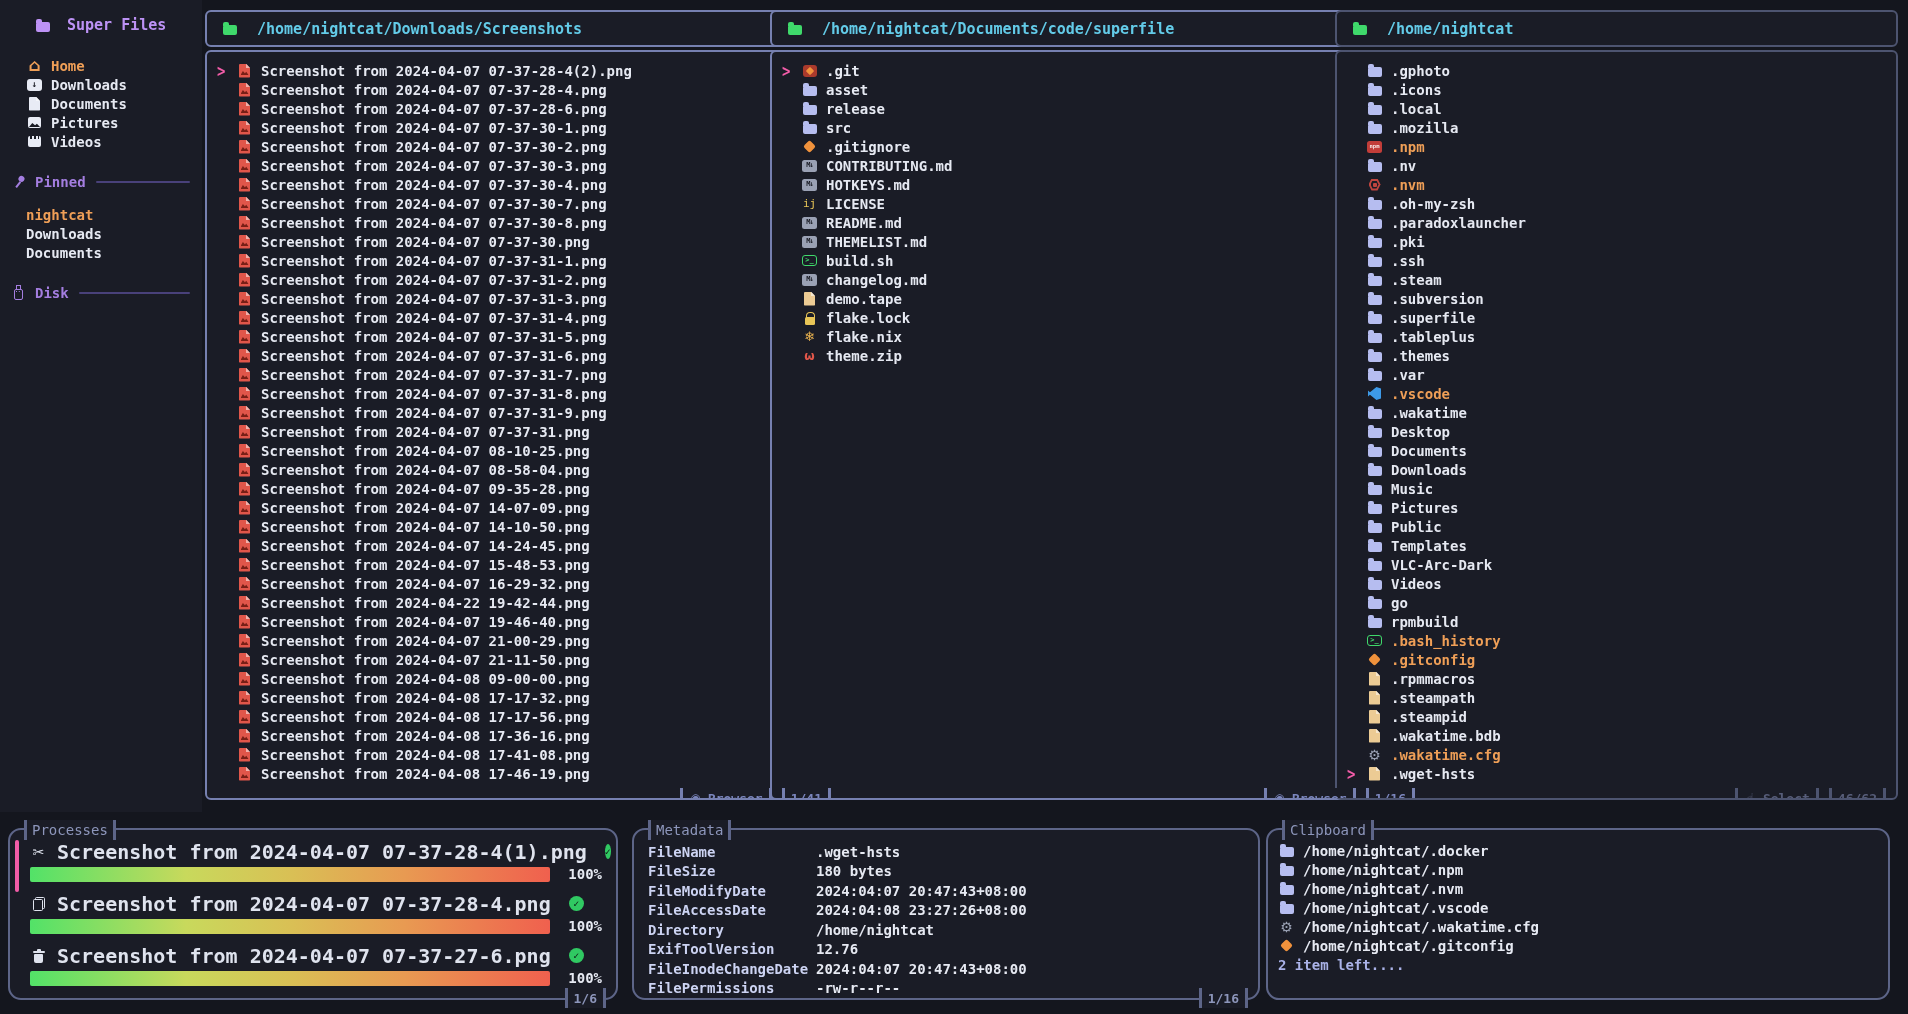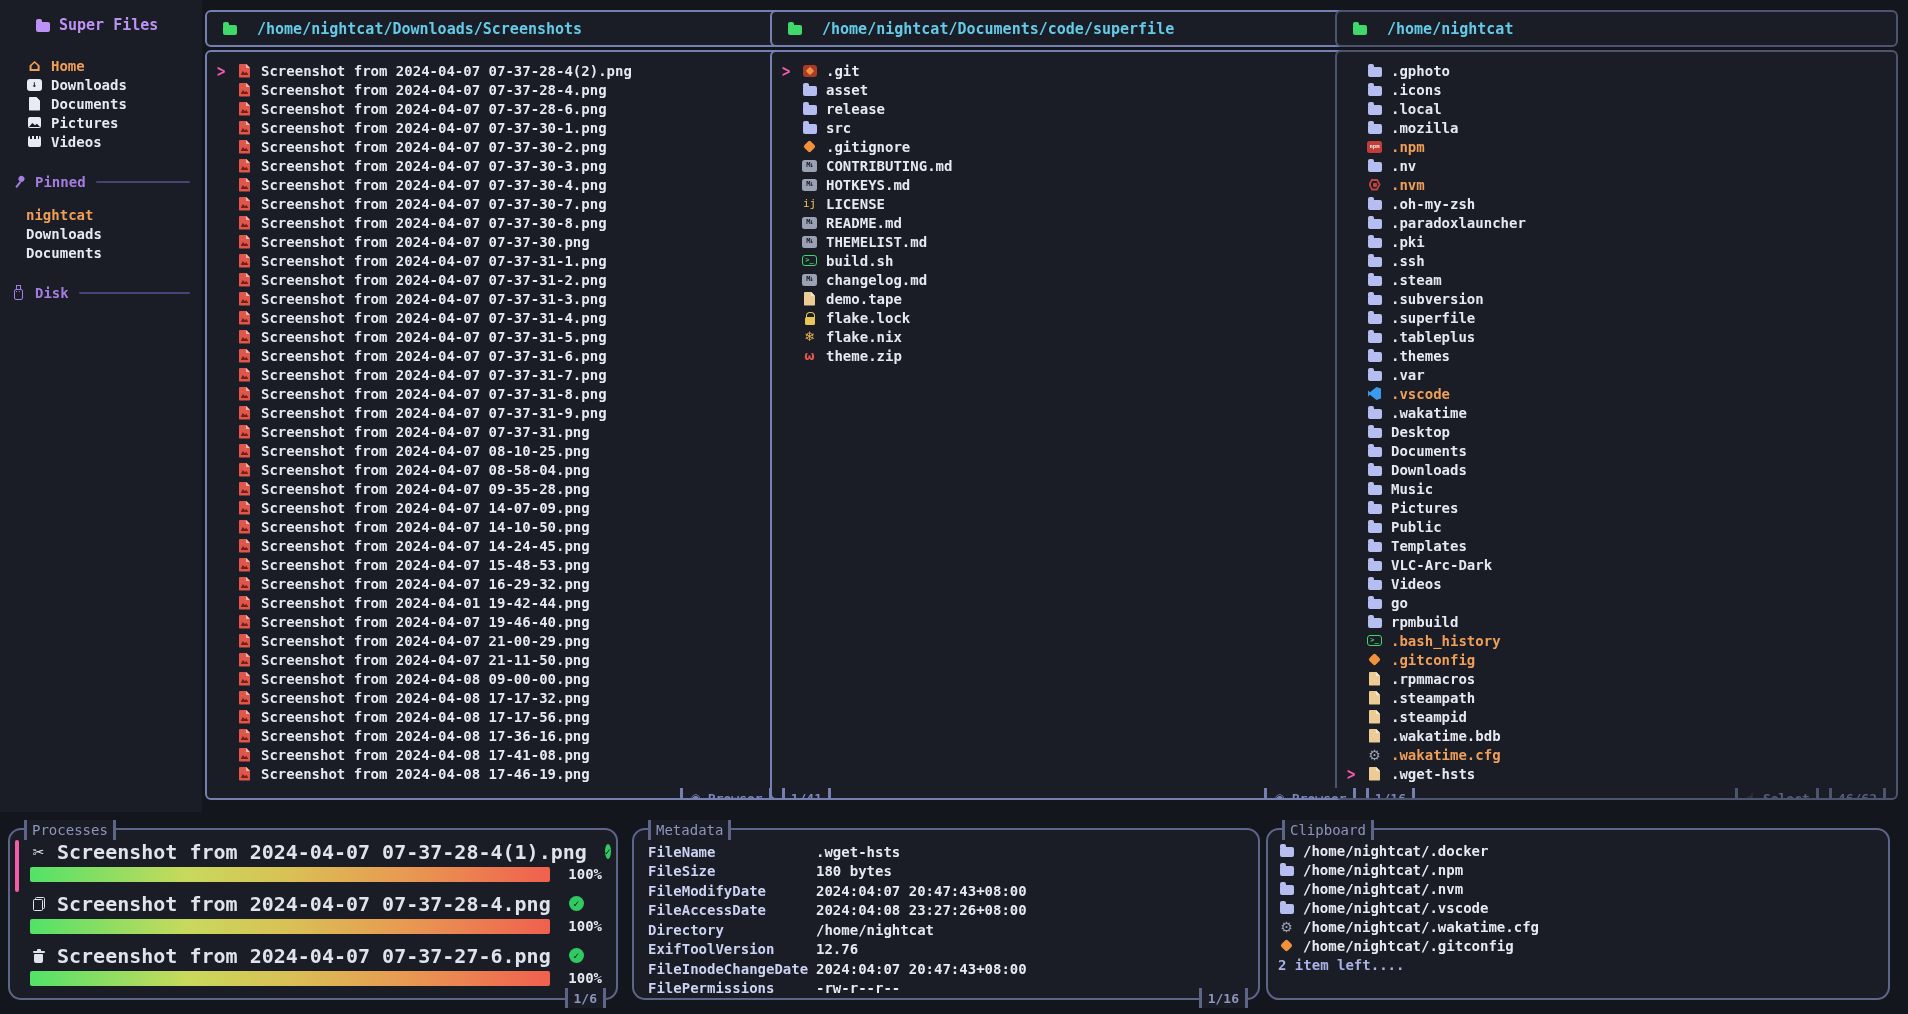--- a/index.html
+++ b/index.html
@@ -12,21 +12,21 @@
   }
   *{box-sizing:border-box;margin:0;padding:0}
   html,body{width:1908px;height:1014px}
   body{
     background:var(--bg);
     font-family:"DejaVu Sans Mono","Liberation Mono",monospace;
     color:var(--text); overflow:hidden; position:relative;
   }
   
   #sidebar{position:absolute;left:0;top:0;width:202px;height:812px;background:var(--panel-bg)}
-  .sb-title{display:flex;align-items:center;gap:0;margin:16px 0 22px 34px;
+  .sb-title{display:flex;align-items:center;gap:8px;margin:16px 0 22px 34px;
     color:var(--purple);font-size:15px;font-weight:700}
   .sb-item{display:flex;align-items:center;height:19px;padding-left:26px;
     font-size:14px;font-weight:700;color:var(--text);cursor:default;white-space:nowrap}
   .sb-item.hl{color:var(--orange)}
   .sb-section{display:flex;align-items:center;height:19px;padding-left:10px;
     color:var(--sect-purple);font-size:14px;font-weight:700;margin-top:21px}
   .sb-section .divider{flex:1;height:2px;background:#49417a;margin:0 12px 0 10px;border-radius:1px}
   #sb-main{margin-top:0}
   .sb-gap{height:14px}
   
@@ -423,21 +423,21 @@
             <span class="icon">
               <span class="filei f-red img-mark"></span>
             </span>
             <span class="fname">Screenshot from 2024-04-07 16-29-32.png</span>
           </div>
           <div class="row">
             <span class="cursor"></span>
             <span class="icon">
               <span class="filei f-red img-mark"></span>
             </span>
-            <span class="fname">Screenshot from 2024-04-01 19-42-44.png</span>
+            <span class="fname">Screenshot from 2024-04-22 19-42-44.png</span>
           </div>
           <div class="row">
             <span class="cursor"></span>
             <span class="icon">
               <span class="filei f-red img-mark"></span>
             </span>
             <span class="fname">Screenshot from 2024-04-07 19-46-40.png</span>
           </div>
           <div class="row">
             <span class="cursor"></span>

